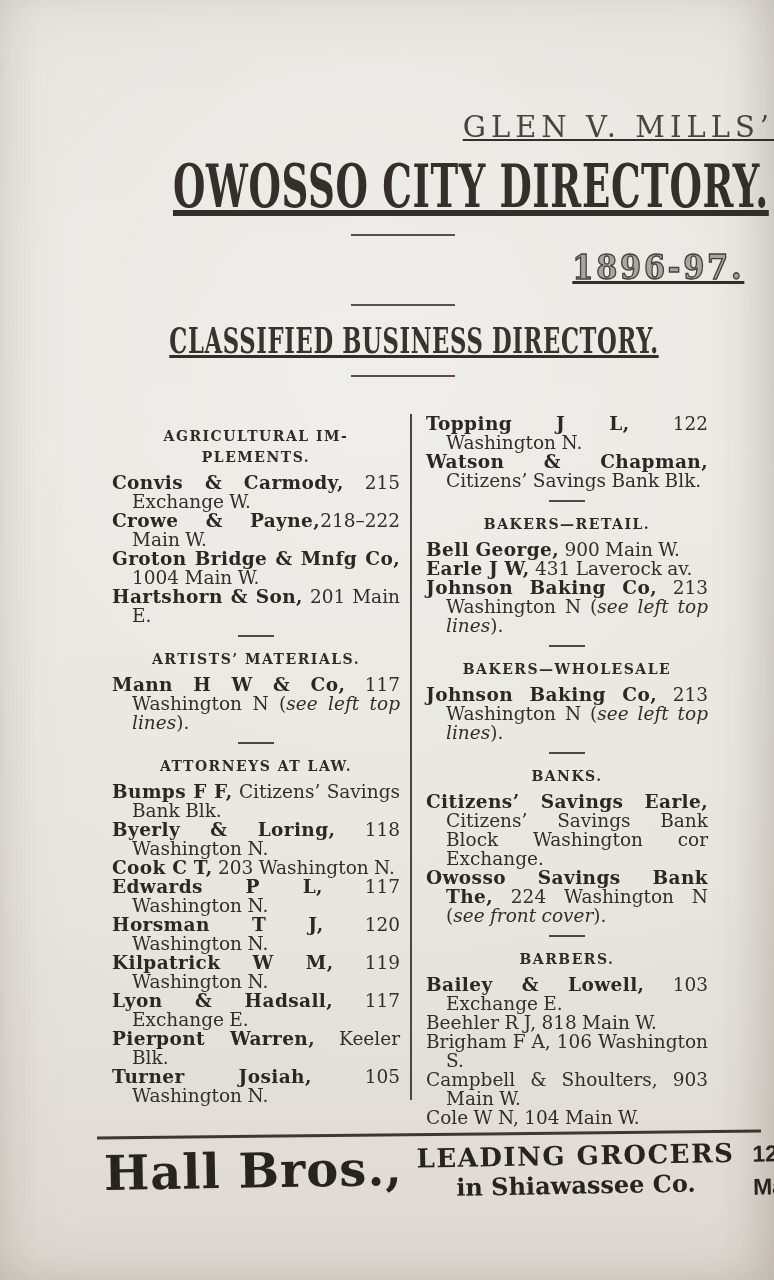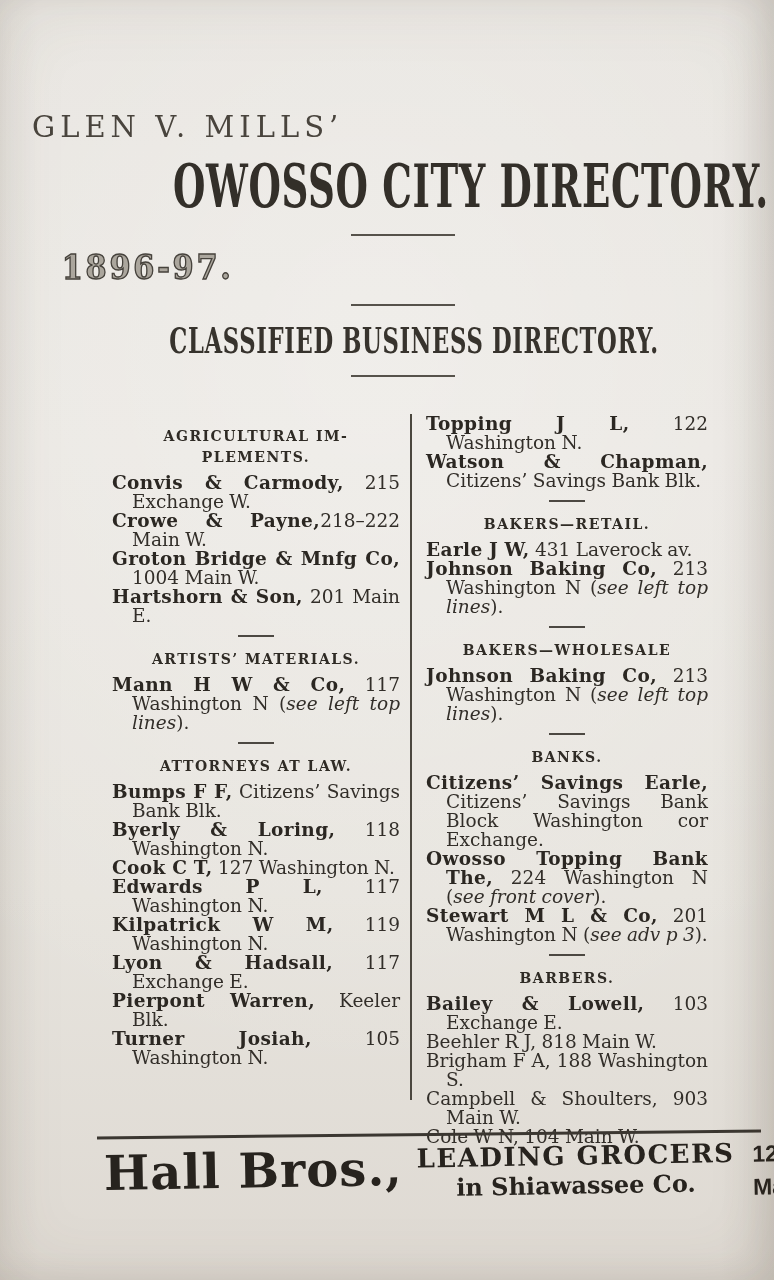--- a/index.html
+++ b/index.html
@@ -13,21 +13,21 @@
       radial-gradient(140% 95% at 48% 28%, rgba(255,255,255,0.30), rgba(255,255,255,0) 60%),
       linear-gradient(90deg, rgba(70,60,45,0.05) 0%, rgba(70,60,45,0) 5%, rgba(70,60,45,0) 93%, rgba(70,60,45,0.07) 100%),
       linear-gradient(180deg, #e7e4df 0%, #eae7e2 35%, #e7e4de 70%, #ded9d2 100%);
   }
   .page::after{
     content:"";position:absolute;inset:0;pointer-events:none;
     box-shadow:inset 0 0 70px rgba(95,82,60,0.10), inset -10px -6px 26px rgba(75,65,48,0.08);
   }
 
   
-  .masthead{position:absolute;top:0;left:0;width:100%;text-align:left;padding-left:32px;box-sizing:border-box;}
+  .masthead{position:absolute;top:0;left:0;width:100%;text-align:right;padding-left:32px;box-sizing:border-box;text-decoration:underline;}
   .publisher{padding-top:110px;font-size:29px;line-height:34px;letter-spacing:5px;color:#49443d;}
   .title{margin-top:14px;font-size:60px;line-height:56px;font-weight:700;letter-spacing:1px;
          transform:scaleX(0.62);transform-origin:50% 50%;white-space:nowrap;color:#332f29;}
   .mast-rule{width:104px;height:2px;background:#56524b;margin:0 auto;}
   .rule-1{margin-top:20px;}
   .edition{margin-top:15px;font-size:33px;line-height:34px;font-weight:700;letter-spacing:3px;
            color:#aba69d;-webkit-text-stroke:1.4px #46423c;transform:scaleX(0.92);transform-origin:50% 50%;}
   .rule-2{margin-top:19px;}
   .subtitle{margin-top:15px;font-size:36px;line-height:38px;font-weight:700;letter-spacing:1px;
             transform:scaleX(0.63);transform-origin:50% 50%;white-space:nowrap;color:#37332d;}
@@ -82,48 +82,49 @@
         <p class="entry"><b>Crowe &amp; Payne,</b><span>218–222 Main W.</span></p>
         <p class="entry"><b>Groton Bridge &amp; Mnfg Co,</b><span> 1004 Main W.</span></p>
         <p class="entry"><b>Hartshorn &amp; Son,</b><span> 201 Main E.</span></p>
         <div class="sep"></div>
         <div class="sec-heading">ARTISTS’ MATERIALS.</div>
         <p class="entry"><b>Mann H W &amp; Co,</b><span> 117 Washington N (</span><i>see left top lines</i><span>).</span></p>
         <div class="sep"></div>
         <div class="sec-heading">ATTORNEYS AT LAW.</div>
         <p class="entry"><b>Bumps F F,</b><span> Citizens’ Savings Bank Blk.</span></p>
         <p class="entry"><b>Byerly &amp; Loring,</b><span> 118 Washington N.</span></p>
-        <p class="entry"><b>Cook C T,</b><span> 127 Washington N.</span></p>
+        <p class="entry"><b>Cook C T,</b><span> 203 Washington N.</span></p>
         <p class="entry"><b>Edwards P L,</b><span> 117 Washington N.</span></p>
+        <p class="entry"><b>Horsman T J,</b><span> 120 Washington N.</span></p>
         <p class="entry"><b>Kilpatrick W M,</b><span> 119 Washington N.</span></p>
         <p class="entry"><b>Lyon &amp; Hadsall,</b><span> 117 Exchange E.</span></p>
         <p class="entry"><b>Pierpont Warren,</b><span> Keeler Blk.</span></p>
         <p class="entry"><b>Turner Josiah,</b><span> 105 Washington N.</span></p>
       </div>
     <div class="col-divider"></div>
     <div class="col col-right" id="col-right">
         <p class="entry"><b>Topping J L,</b><span> 122 Washington N.</span></p>
         <p class="entry"><b>Watson &amp; Chapman,</b><span> Citizens’ Savings Bank Blk.</span></p>
         <div class="sep"></div>
         <div class="sec-heading">BAKERS—RETAIL.</div>
+        <p class="entry"><b>Bell George,</b><span> 900 Main W.</span></p>
         <p class="entry"><b>Earle J W,</b><span> 431 Laverock av.</span></p>
         <p class="entry"><b>Johnson Baking Co,</b><span> 213 Washington N (</span><i>see left top lines</i><span>).</span></p>
         <div class="sep"></div>
         <div class="sec-heading">BAKERS—WHOLESALE</div>
         <p class="entry"><b>Johnson Baking Co,</b><span> 213 Washington N (</span><i>see left top lines</i><span>).</span></p>
         <div class="sep"></div>
         <div class="sec-heading">BANKS.</div>
         <p class="entry"><b>Citizens’ Savings Earle,</b><span> Citizens’ Savings Bank Block Washington cor Exchange.</span></p>
-        <p class="entry"><b>Owosso Topping Bank The,</b><span> 224 Washington N (</span><i>see front cover</i><span>).</span></p>
-        <p class="entry"><b>Stewart M L &amp; Co,</b><span> 201 Washington N (</span><i>see adv p 3</i><span>).</span></p>
+        <p class="entry"><b>Owosso Savings Bank The,</b><span> 224 Washington N (</span><i>see front cover</i><span>).</span></p>
         <div class="sep"></div>
         <div class="sec-heading">BARBERS.</div>
         <p class="entry"><b>Bailey &amp; Lowell,</b><span> 103 Exchange E.</span></p>
         <p class="entry"><span>Beehler R J, 818 Main W.</span></p>
-        <p class="entry"><span>Brigham F A, 188 Washington S.</span></p>
+        <p class="entry"><span>Brigham F A, 106 Washington S.</span></p>
         <p class="entry"><span>Campbell &amp; Shoulters, 903 Main W.</span></p>
         <p class="entry"><span>Cole W N, 104 Main W.</span></p>
       </div>
   </div>
 
   <div class="footer">
     <div class="footer-rule"></div>
     <div class="footer-row">
       <div class="advertiser">Hall Bros.,</div>
       <div class="tagline">

